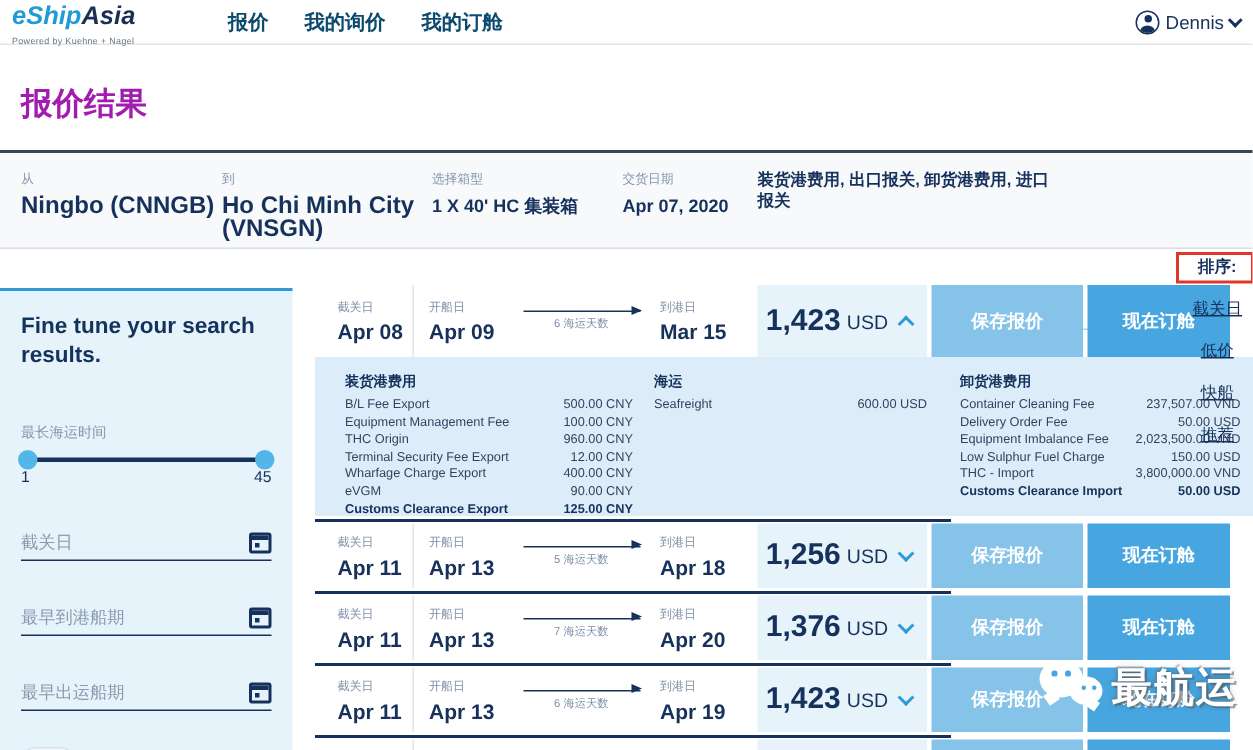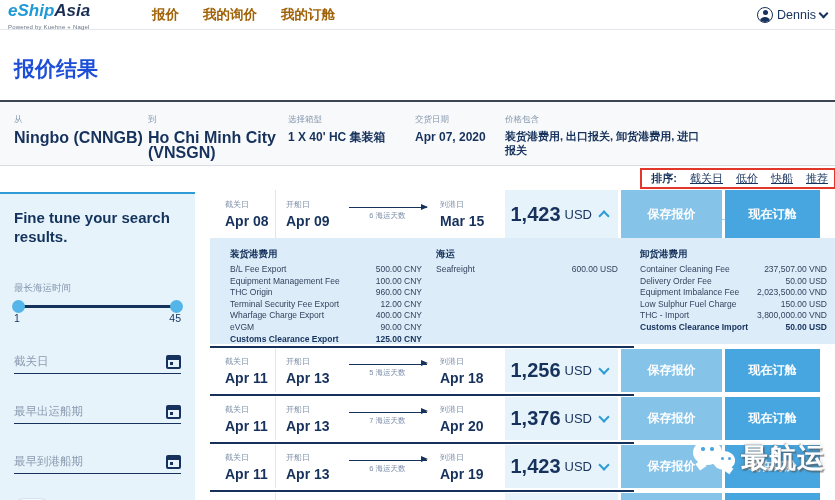--- a/index.html
+++ b/index.html
@@ -7,44 +7,44 @@
     font-family:"Liberation Sans","DejaVu Sans",sans-serif; color:#16325c; }
 
   
   #header { position:absolute; left:0; top:0; width:835px; height:30px; background:#fff;
     border-bottom:1px solid #e2e6ea; z-index:5; }
   .logo { position:absolute; left:8px; top:2px; line-height:17px; }
   .logo .l1 { font-style:italic; font-weight:bold; font-size:17px; color:#1e9ad6; }
   .logo .l2 { font-style:italic; font-weight:bold; font-size:17px; color:#1b2f55; }
   .logo .tag { display:block; font-size:6px; color:#6a7685; font-style:normal; letter-spacing:.2px; }
   .nav { position:absolute; left:152px; top:0; height:30px; display:flex; align-items:center; gap:24px; }
-  .nav .item { font-size:13.5px; font-weight:bold; color:#a16207; cursor:pointer; }
+  .nav .item { font-size:13.5px; font-weight:bold; color:#0c4a6e; cursor:pointer; }
   .user { position:absolute; right:8px; top:0; height:30px; display:flex; align-items:center; gap:4px; cursor:pointer; }
   .avatar { width:16px; height:16px; border:1.5px solid #16325c; border-radius:50%; position:relative; overflow:hidden; }
   .avatar::before { content:''; position:absolute; left:4.5px; top:2px; width:5px; height:5px; border-radius:50%; background:#16325c; }
   .avatar::after { content:''; position:absolute; left:2px; top:8.5px; width:10px; height:8px; border-radius:50%; background:#16325c; }
   .user .uname { font-size:12.5px; color:#16325c; }
   .chev { display:inline-block; width:7px; height:7px; border-right:2px solid #16325c; border-bottom:2px solid #16325c; transform:rotate(45deg); margin-top:-4px; }
 
   
-  #page-title { position:absolute; left:14px; top:55px; font-size:21px; font-weight:800; color:#1d4ed8; }
+  #page-title { position:absolute; left:14px; top:55px; font-size:21px; font-weight:800; color:#a21caf; }
 
   
   #route-card { position:absolute; left:0; top:100px; width:835px; height:66px; background:#f8f9fb;
     border-top:2px solid #3c4652; border-bottom:1px solid #d8dee4; }
   .rc-label { font-size:8.5px; color:#8496ad; margin-bottom:4px; }
   .rc-value { font-size:16px; font-weight:bold; color:#16325c; line-height:15px; }
   .rc-col { position:absolute; top:12px; }
   .rc-arrow { position:absolute; left:127px; top:124px; font-size:15px; font-weight:bold; color:#16325c; }
   .rc-btn { position:absolute; top:117px; height:30px; background:#fff; border:1px solid #a5d3ec; color:#2e9bd6;
     font-size:11px; display:flex; align-items:center; justify-content:center; cursor:pointer; }
 
   
   #sort-box { position:absolute; right:0; top:168px; height:21px; border:2px solid #e2362b; border-right-width:1px;
-    display:flex; align-items:center; gap:13px; padding:0 6px 0 9px; background:#fff; z-index:4; }
+    display:flex; align-items:center; gap:13px; padding:0 6px 0 9px; background:#fff; z-index:4;flex-direction:column; }
   #sort-box .s-label { font-size:11px; font-weight:bold; color:#16325c; }
   #sort-box .s-opt { font-size:11px; color:#16325c; text-decoration:underline; cursor:pointer; white-space:nowrap; }
 
   
   #sidebar { position:absolute; left:0; top:192px; width:195px; height:308px; background:#e7f3fb;
     border-top:2px solid #2e9bd6; padding:14px; }
   #sidebar .sb-title { font-size:15px; font-weight:800; color:#13335c; line-height:19px; width:160px; }
   .sb-label { font-size:9.5px; color:#8496ad; }
   .slider-wrap { margin-top:36px; }
   .slider-track { position:relative; height:3px; background:#16325c; border-radius:2px; margin:10px 2px 4px 2px; }
@@ -146,21 +146,20 @@
   </div>
   <div class="rc-col" style="left:288px;">
     <div class="rc-label">选择箱型</div>
     <div class="rc-value" style="font-size:12px;">1 X 40' HC 集装箱</div>
   </div>
   <div class="rc-col" style="left:415px;">
     <div class="rc-label">交货日期</div>
     <div class="rc-value" style="font-size:12px;">Apr 07, 2020</div>
   </div>
   <div class="rc-col" style="left:505px;width:200px;">
-    <div class="rc-label">价格包含</div>
     <div class="rc-value" style="font-size:11px;line-height:13.5px;">装货港费用, 出口报关, 卸货港费用, 进口报关</div>
   </div>
   <div class="rc-btn" style="left:716px;width:44px;">编辑</div>
   <div class="rc-btn" style="left:766px;width:54px;">新报价</div>
 </div>
 
 <div id="sort-box">
   <span class="s-label">排序:</span>
   <span class="s-opt">截关日</span>
   <span class="s-opt">低价</span>
@@ -181,25 +180,25 @@
       <span>1</span>
       <span>45</span>
     </div>
   </div>
 
   <div class="date-field">
     <span class="ph">截关日</span>
     <span class="cal"></span>
   </div>
   <div class="date-field">
+    <span class="ph">最早到港船期</span>
+    <span class="cal"></span>
+  </div>
+  <div class="date-field">
     <span class="ph">最早出运船期</span>
-    <span class="cal"></span>
-  </div>
-  <div class="date-field">
-    <span class="ph">最早到港船期</span>
     <span class="cal"></span>
   </div>
 
   <div class="toggle-row" style="margin-top:24px;">
     <span class="toggle"></span>
 
   </div>
 
 </div>
 

